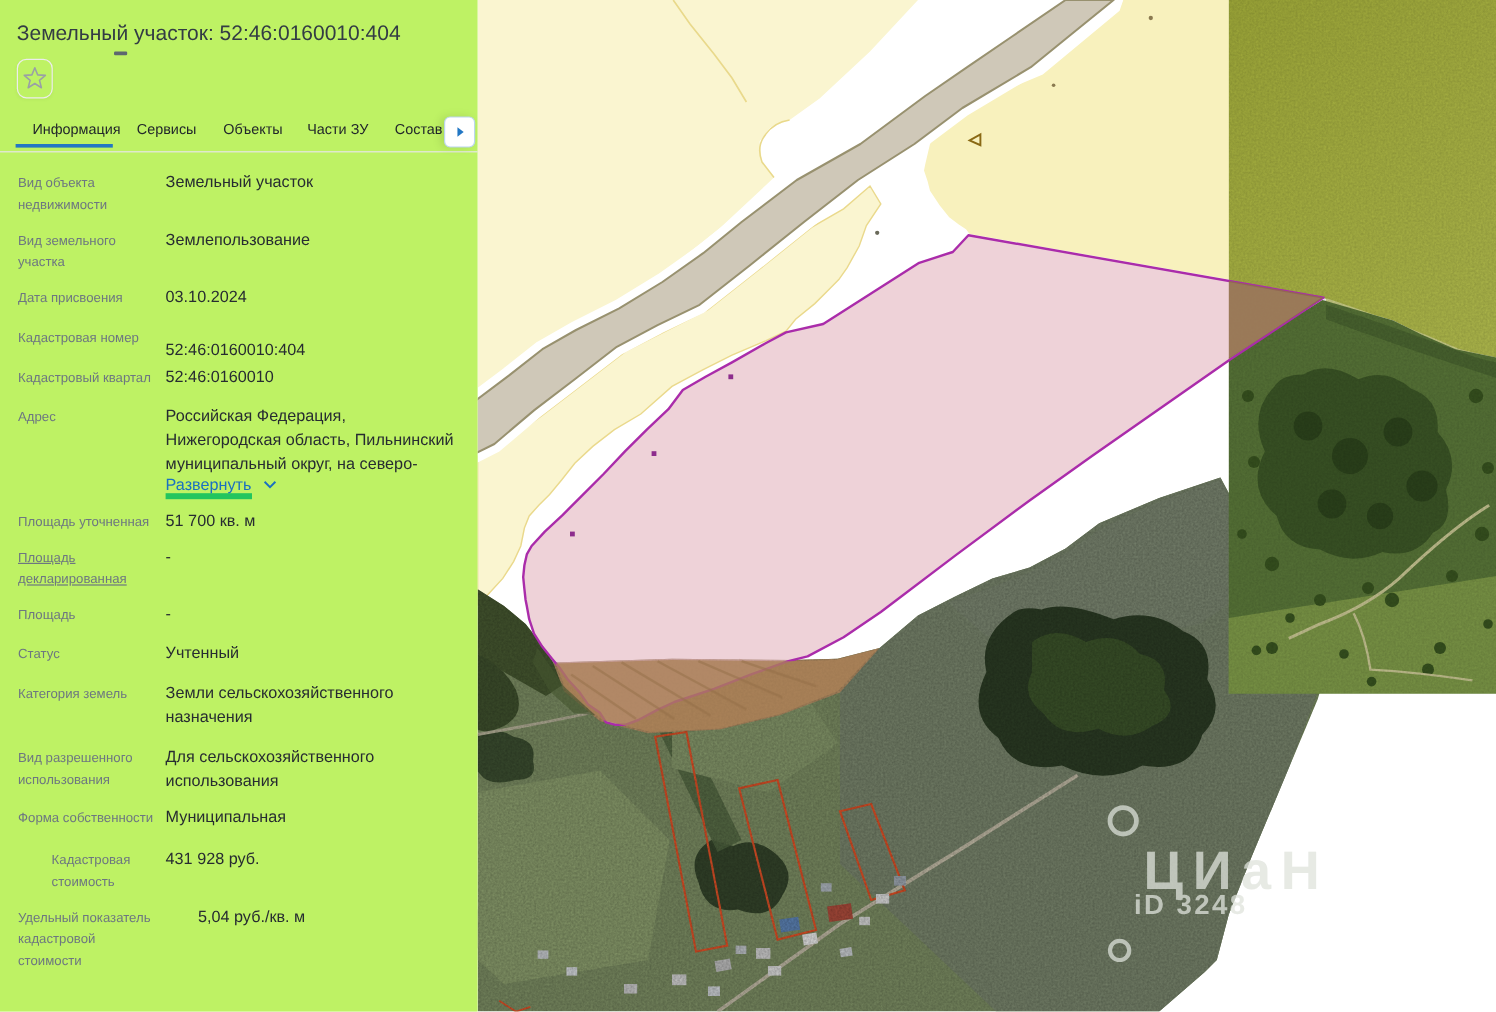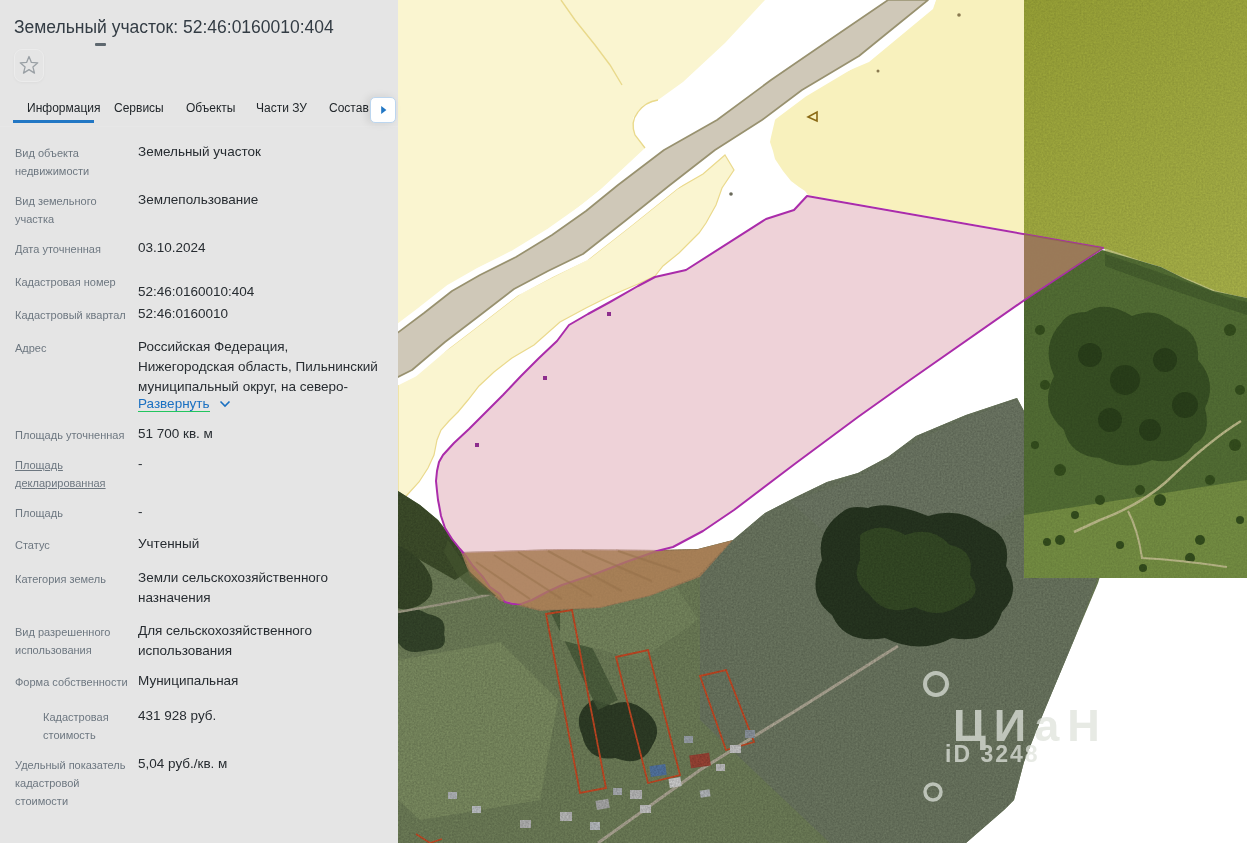--- a/index.html
+++ b/index.html
@@ -1,17 +1,17 @@
 <!DOCTYPE html>
 <html><head>
 <meta charset="utf-8">
 <style>
   * { margin:0; padding:0; box-sizing:border-box; }
   html,body { width:1247px; height:843px; background:#fff; font-family:"Liberation Sans", sans-serif; overflow:hidden; }
-  #panel { position:absolute; left:0; top:0; width:398px; height:843px; background:#e5e5e5; z-index:5; }
+  #panel { position:absolute; left:0; top:0; width:398px; height:843px; background:#bef264; z-index:5; }
   .abs { position:absolute; }
   .lab { position:absolute; left:15px; width:118px; font-size:11px; line-height:18px; color:#6d7780; }
   .val { position:absolute; left:138px; width:252px; font-size:13.5px; line-height:20px; color:#272c31; }
 </style>
 </head>
 <body>
 
 <div id="panel">
 
   <div class="abs" style="left:14px; top:17px; font-size:17.5px; color:#333c44;">Земельный участок: 52:46:0160010:404</div>
@@ -39,33 +39,33 @@
         <path d="M10.2 8 L15.4 12 L10.2 16 Z" fill="#2277c4"></path>
       </svg>
   </div>
 
   <div class="lab" style="top:144px;">Вид объекта недвижимости</div>
   <div class="val" style="top:142px;">Земельный участок</div>
 
   <div class="lab" style="top:192px;">Вид земельного участка</div>
   <div class="val" style="top:190px;">Землепользование</div>
 
-  <div class="lab" style="top:240px;">Дата уточненная</div>
+  <div class="lab" style="top:240px;">Дата присвоения</div>
   <div class="val" style="top:238px;">03.10.2024</div>
 
   <div class="lab" style="top:273px;">Кадастровая номер</div>
   <div class="val" style="top:282px;">52:46:0160010:404</div>
 
   <div class="lab" style="top:306px;">Кадастровый квартал</div>
   <div class="val" style="top:304px;">52:46:0160010</div>
 
   <div class="lab" style="top:339px;">Адрес</div>
   <div class="val" style="top:337px;">Российская Федерация,<br>Нижегородская область, Пильнинский<br>муниципальный округ, на северо-</div>
 
-  <div class="val" style="top:394px; color:#1a70c1;"><span style="border-bottom:1px solid #22c55e;">Развернуть</span>
+  <div class="val" style="top:394px; color:#1a70c1;"><span style="border-bottom:5px solid #22c55e;">Развернуть</span>
     <svg width="12" height="8" viewBox="0 0 12 8" style="margin-left:6px;">
         <path d="M1.5 1.5 L6 6 L10.5 1.5" fill="none" stroke="#1a70c1" stroke-width="1.6"></path>
       </svg>
   </div>
 
   <div class="lab" style="top:426px;">Площадь уточненная</div>
   <div class="val" style="top:424px;">51 700 кв. м</div>
 
   <div class="lab" style="top:456px;text-decoration:underline;">Площадь декларированная</div>
   <div class="val" style="top:454px;">-</div>
@@ -82,21 +82,21 @@
   <div class="lab" style="top:623px;">Вид разрешенного использования</div>
   <div class="val" style="top:621px;">Для сельскохозяйственного использования</div>
 
   <div class="lab" style="top:673px;">Форма собственности</div>
   <div class="val" style="top:671px;">Муниципальная</div>
 
   <div class="lab" style="top:708px;margin-left:28px;">Кадастровая стоимость</div>
   <div class="val" style="top:706px;">431 928 руб.</div>
 
   <div class="lab" style="top:756px;">Удельный показатель кадастровой стоимости</div>
-  <div class="val" style="top:754px;">5,04 руб./кв. м</div>
+  <div class="val" style="top:754px;margin-left:27px;">5,04 руб./кв. м</div>
 </div>
 
 <div class="abs" style="left:398px; top:0; width:849px; height:843px;">
 <svg width="849" height="843" viewBox="398 0 849 843" xmlns="http://www.w3.org/2000/svg">
 
   <rect x="398" y="0" width="849" height="843" fill="#ffffff"></rect>
   <defs>
     <filter id="grain" x="0%" y="0%" width="100%" height="100%">
       <feTurbulence type="fractalNoise" baseFrequency="0.55" numOctaves="2" seed="7"></feTurbulence>
       <feColorMatrix type="luminanceToAlpha"></feColorMatrix>

